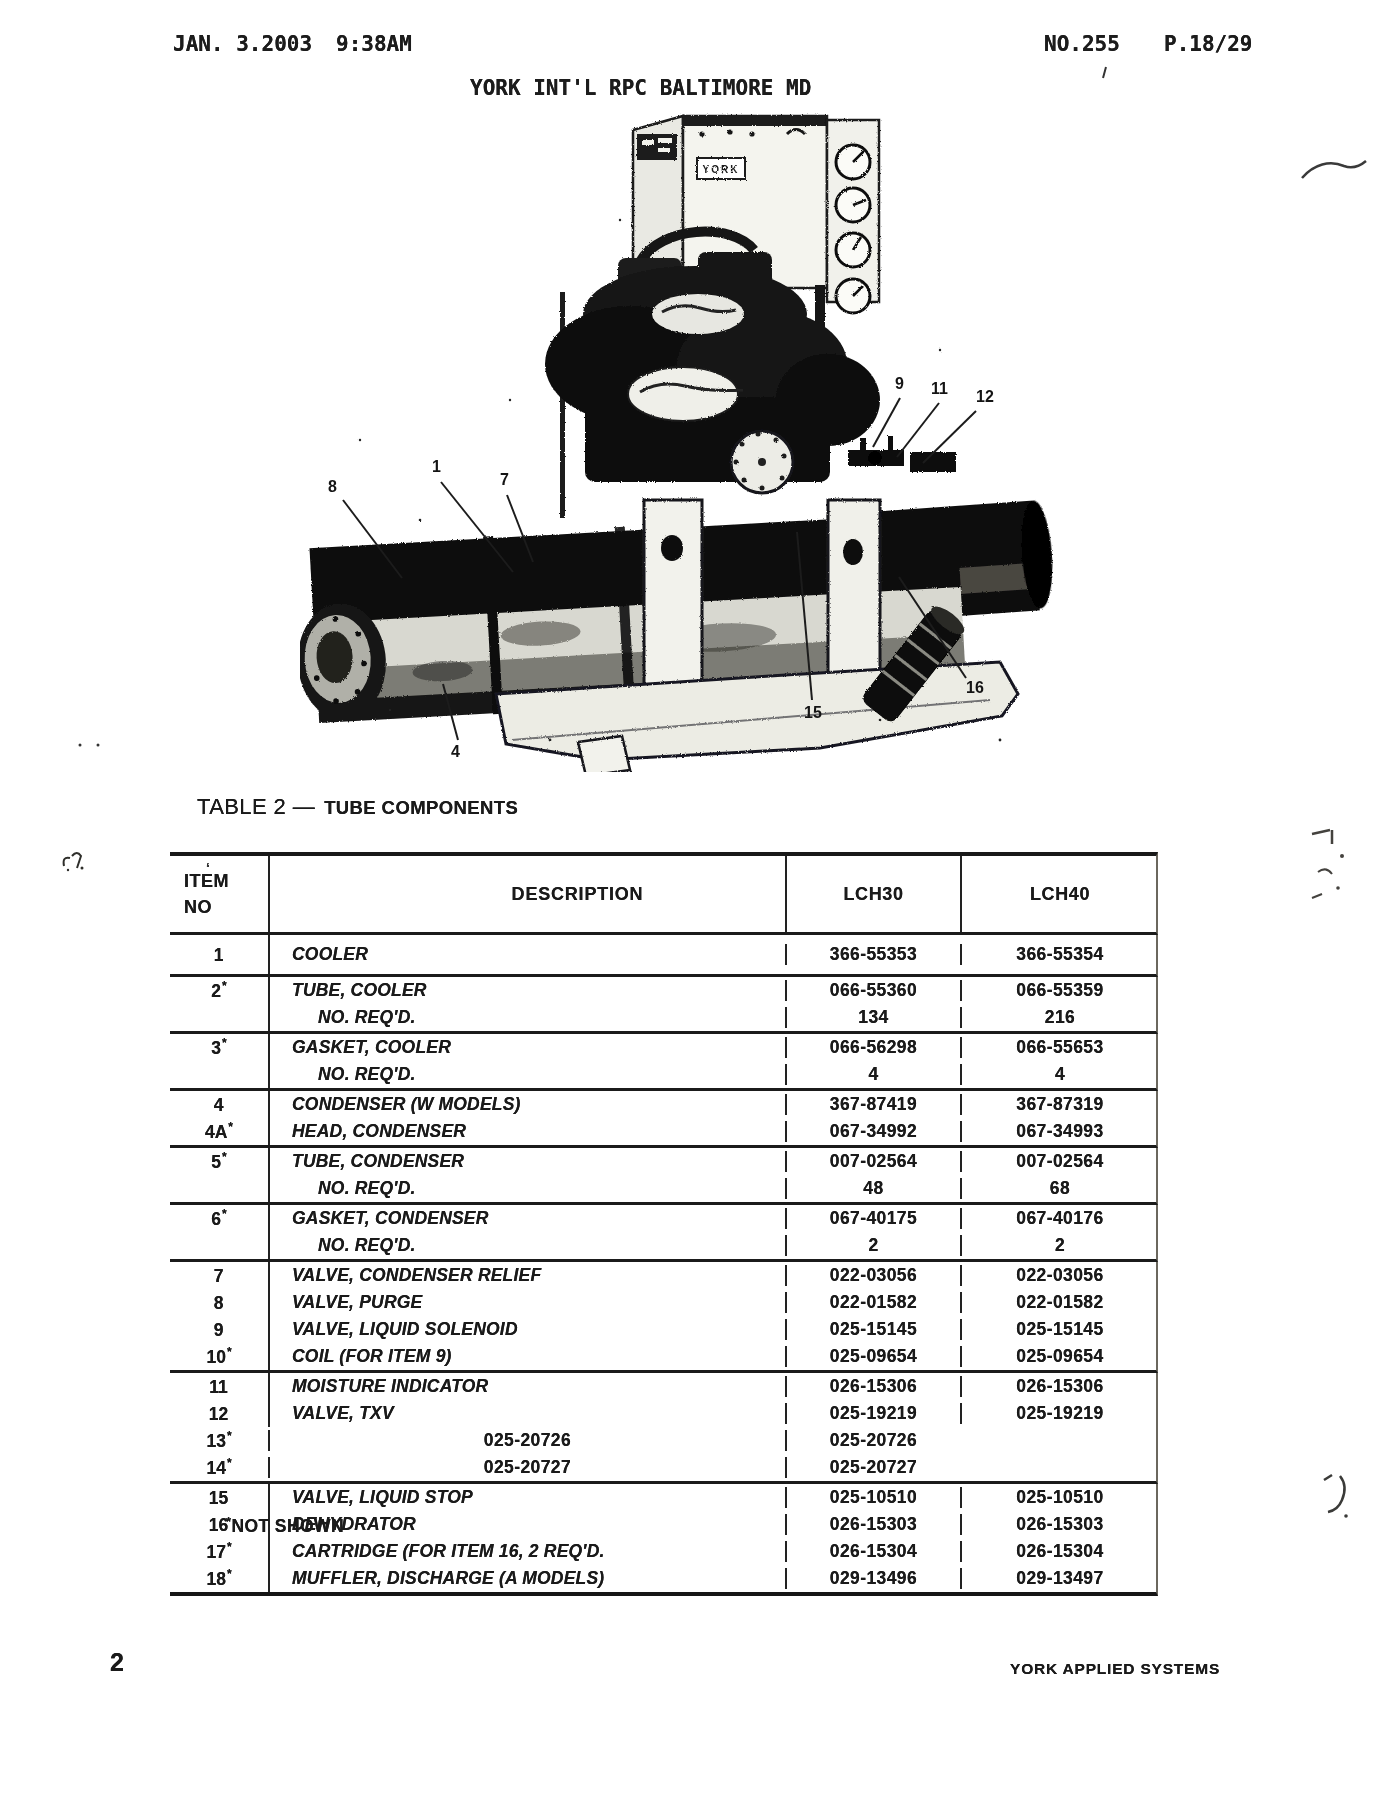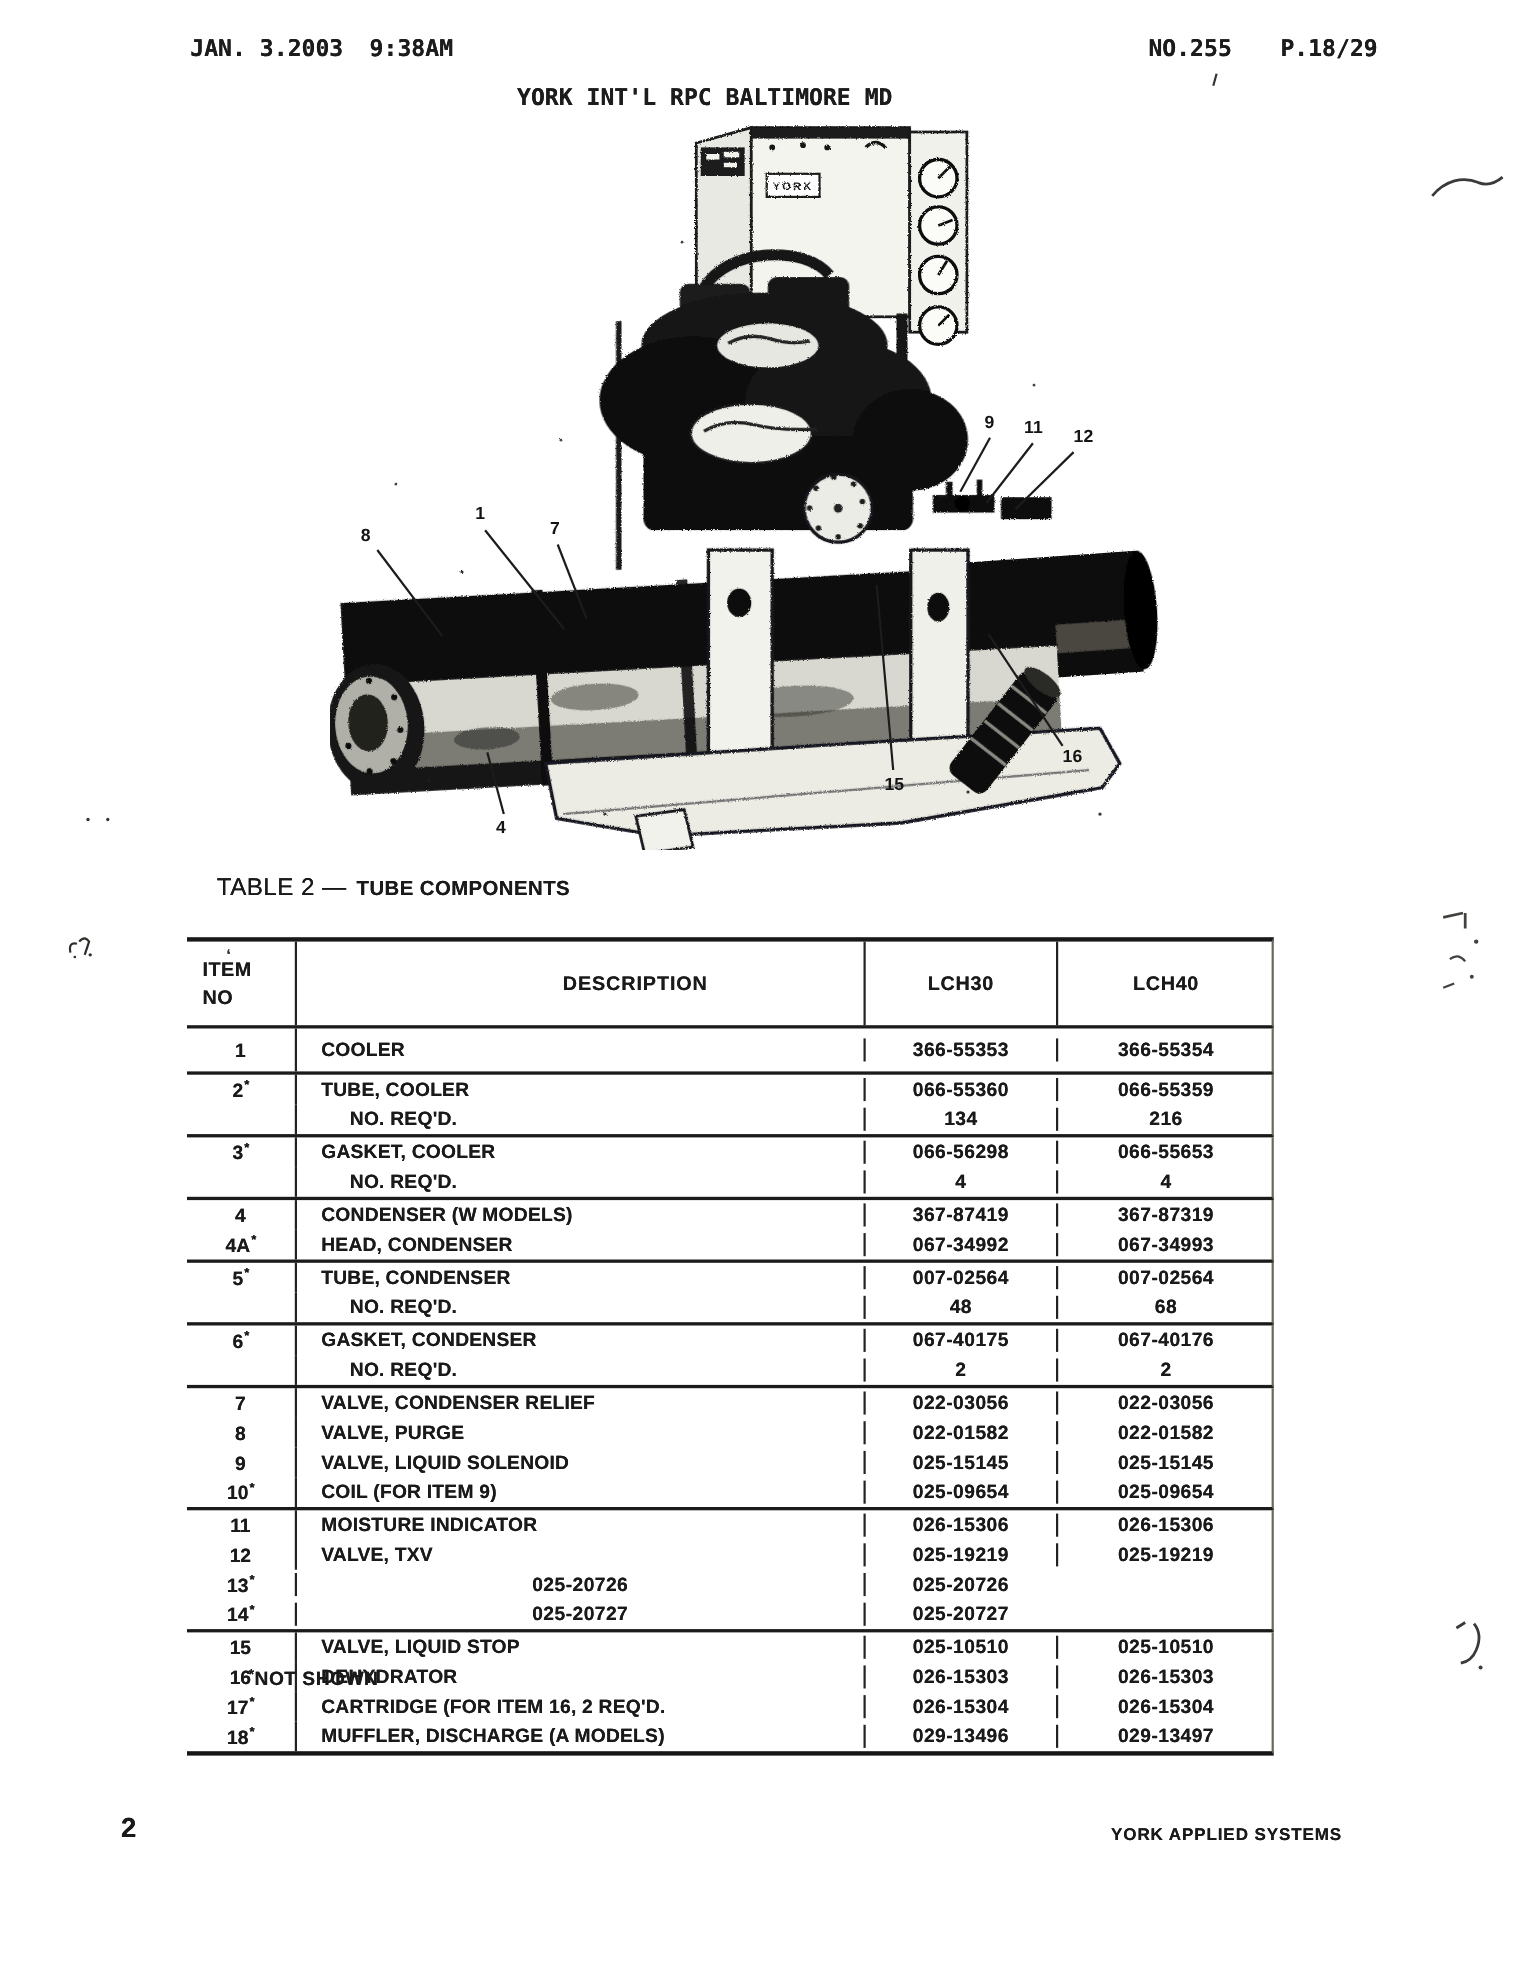--- a/index.html
+++ b/index.html
@@ -36,21 +36,21 @@
   .h-desc span{position:relative;left:50px;}
   .h-30,.h-40{display:flex;align-items:center;justify-content:center;font-size:18px;letter-spacing:.6px;}
   .v1{border-left:2px solid #222;}
   .hdr,.grp{border-right:2px solid #6b675e;}
   .grp{border-bottom:3px solid #1b1b1b;}
   .grp:last-child{border-bottom:4px solid #161616;}
   .row{display:grid;grid-template-columns:98px 517px 175px 198px;height:27px;align-items:center;}
   .grp:first-child .row{height:39px;}
   .c-item{text-align:center;font-size:17.5px;}
   .c-item .star{font-size:12px;vertical-align:7px;margin-left:1px;}
-  .c-desc{padding-left:22px;font-size:17.5px;letter-spacing:.2px;white-space:nowrap;height:100%;display:flex;align-items:center;}
+  .c-desc{padding-left:22px;font-size:17.5px;letter-spacing:.2px;white-space:nowrap;height:100%;display:flex;align-items:center;font-style:italic;}
   .c-desc.indent{padding-left:48px;}
   .c-30,.c-40{text-align:center;font-size:17.5px;letter-spacing:.4px;}
   .hdr-tick{position:absolute;left:36px;top:8px;font-size:14px;color:#333;}
   
   .footnote{position:absolute;left:226px;top:1514px;font-weight:bold;font-size:17.5px;letter-spacing:.4px;text-shadow:0 0 .4px #222;}
   .footnote .star{font-size:13px;vertical-align:6px;}
   .page-num{position:absolute;left:110px;top:1648px;font-size:25px;font-weight:900;text-shadow:0 0 .5px #111;}
   .brand{position:absolute;left:1010px;top:1660px;font-size:15.5px;font-weight:bold;letter-spacing:.8px;text-shadow:0 0 .4px #222;}
   .artifact{position:absolute;}
 </style>

